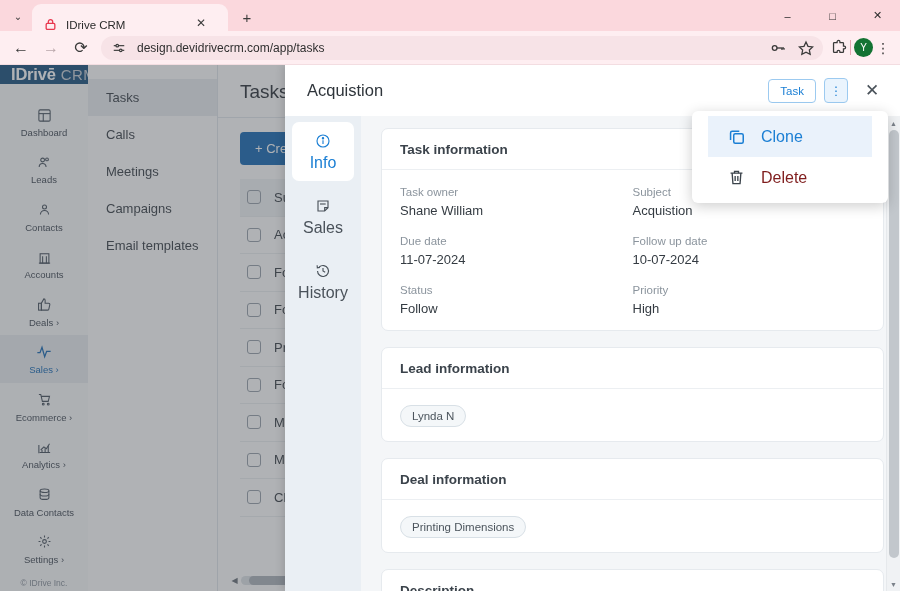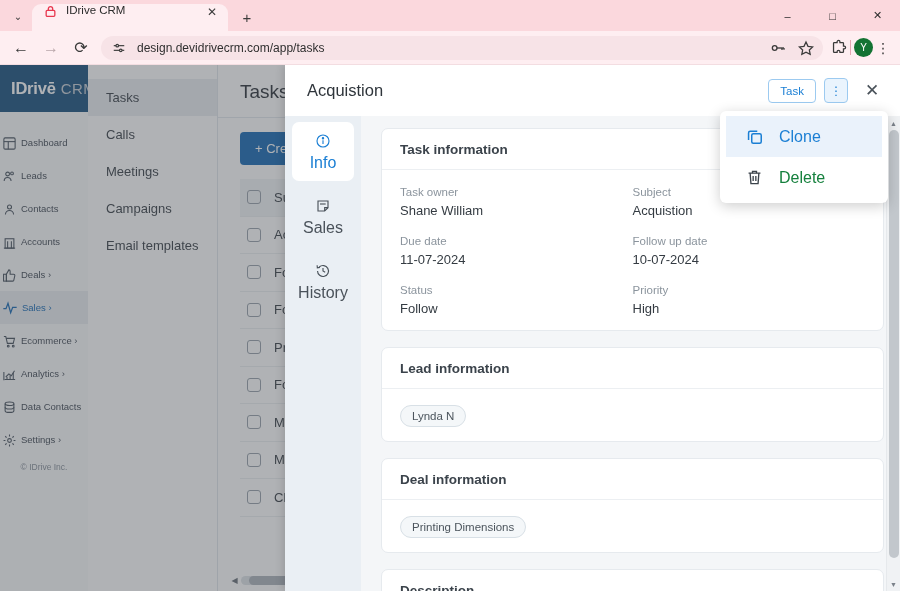--- a/index.html
+++ b/index.html
@@ -24,22 +24,22 @@
     width: 28px; height: 28px;
     display: flex; align-items: center; justify-content: center;
     color: #3c3c3c; font-size: 10px;
     margin-bottom: 1px;
   }
   .tab {
     height: 27px;
     min-width: 196px;
     background: #feeef1;
     border-radius: 9px 9px 0 0;
-    display: flex; align-items: flex-start;
-    padding: 0 8px 0 11px;
+    display: flex; align-items: flex-end;
+    padding: 0 19px 0 11px;
     position: relative;
   }
   .tab-favicon {
     width: 14px; height: 14px;
     flex: 0 0 14px;
     display: flex; align-items: center; justify-content: center;
     margin-right: 9px;
   }
   .tab-title {
     font-size: 11.5px; color: #2b2b2b;
@@ -123,21 +123,21 @@
   }
   .logo-txt { font-size: 16.5px; font-weight: bold; color: #ffffff; letter-spacing: -.2px; }
   .logo-sub { font-size: 15px; color: #c9cfd6; margin-left: 5px; letter-spacing: .5px;}
   .rail {
     flex: 1; background: #fafbfc;
     display: flex; flex-direction: column; align-items: center;
     padding-top: 14px; gap: 0;
   }
   .rail-item {
     width: 88px; padding: 8px 2px 7px;
-    display: flex; flex-direction: row; align-items: center; gap: 4px;
+    display: flex; flex-direction: column; align-items: center; gap: 4px;
   }
   .rail-item.active { background: #eaeef2; }
   .rail-ico { height: 18px; display: flex; align-items: center; justify-content: center; color: #4a5560; }
   .rail-item.active .rail-ico { color: #1b6cb5; }
   .rail-lbl { font-size: 9.5px; color: #444d57; text-align: center; line-height: 1.1; }
   .rail-item.active .rail-lbl { color: #1b6cb5; }
   .rail-foot { font-size: 8.5px; color: #8a939c; padding: 6px 0 7px; text-align: center; }
 
   .subnav {
     width: 130px; background: #ffffff;
@@ -208,30 +208,30 @@
     color: #1b7fd4; font-size: 12px; line-height: 1;
   }
   .close-btn {
     width: 28px; height: 28px; margin-left: 10px;
     display: flex; align-items: center; justify-content: center;
     color: #4a525a; font-size: 17px;
   }
 
   .dropdown {
     position: absolute; top: 46px; right: 12px;
-    width: 168px; background: #fff;
+    width: 196px; background: #fff;
     border-radius: 6px;
     box-shadow: 0 3px 14px rgba(0,0,0,.20);
     overflow: hidden; z-index: 40;
-    padding: 5px 6px;
+    padding: 5px 16px;
   }
   .dd-item {
     display: flex; align-items: center; gap: 14px;
     padding: 11px 0 11px 18px;
-    font-size: 16px; color: #15803d;
+    font-size: 16px; color: #7f1d1d;
   }
   .dd-item.hl { background: #eaf2fb; color: #1b7fd4; }
   .dd-ico { width: 21px; display: flex; align-items: center; justify-content: center; }
 
   .drawer-body { flex: 1; display: flex; min-height: 0; }
 
   .tabrail {
     width: 76px; flex: 0 0 76px;
     background: #eaeff4;
     padding: 6px 7px 0;

